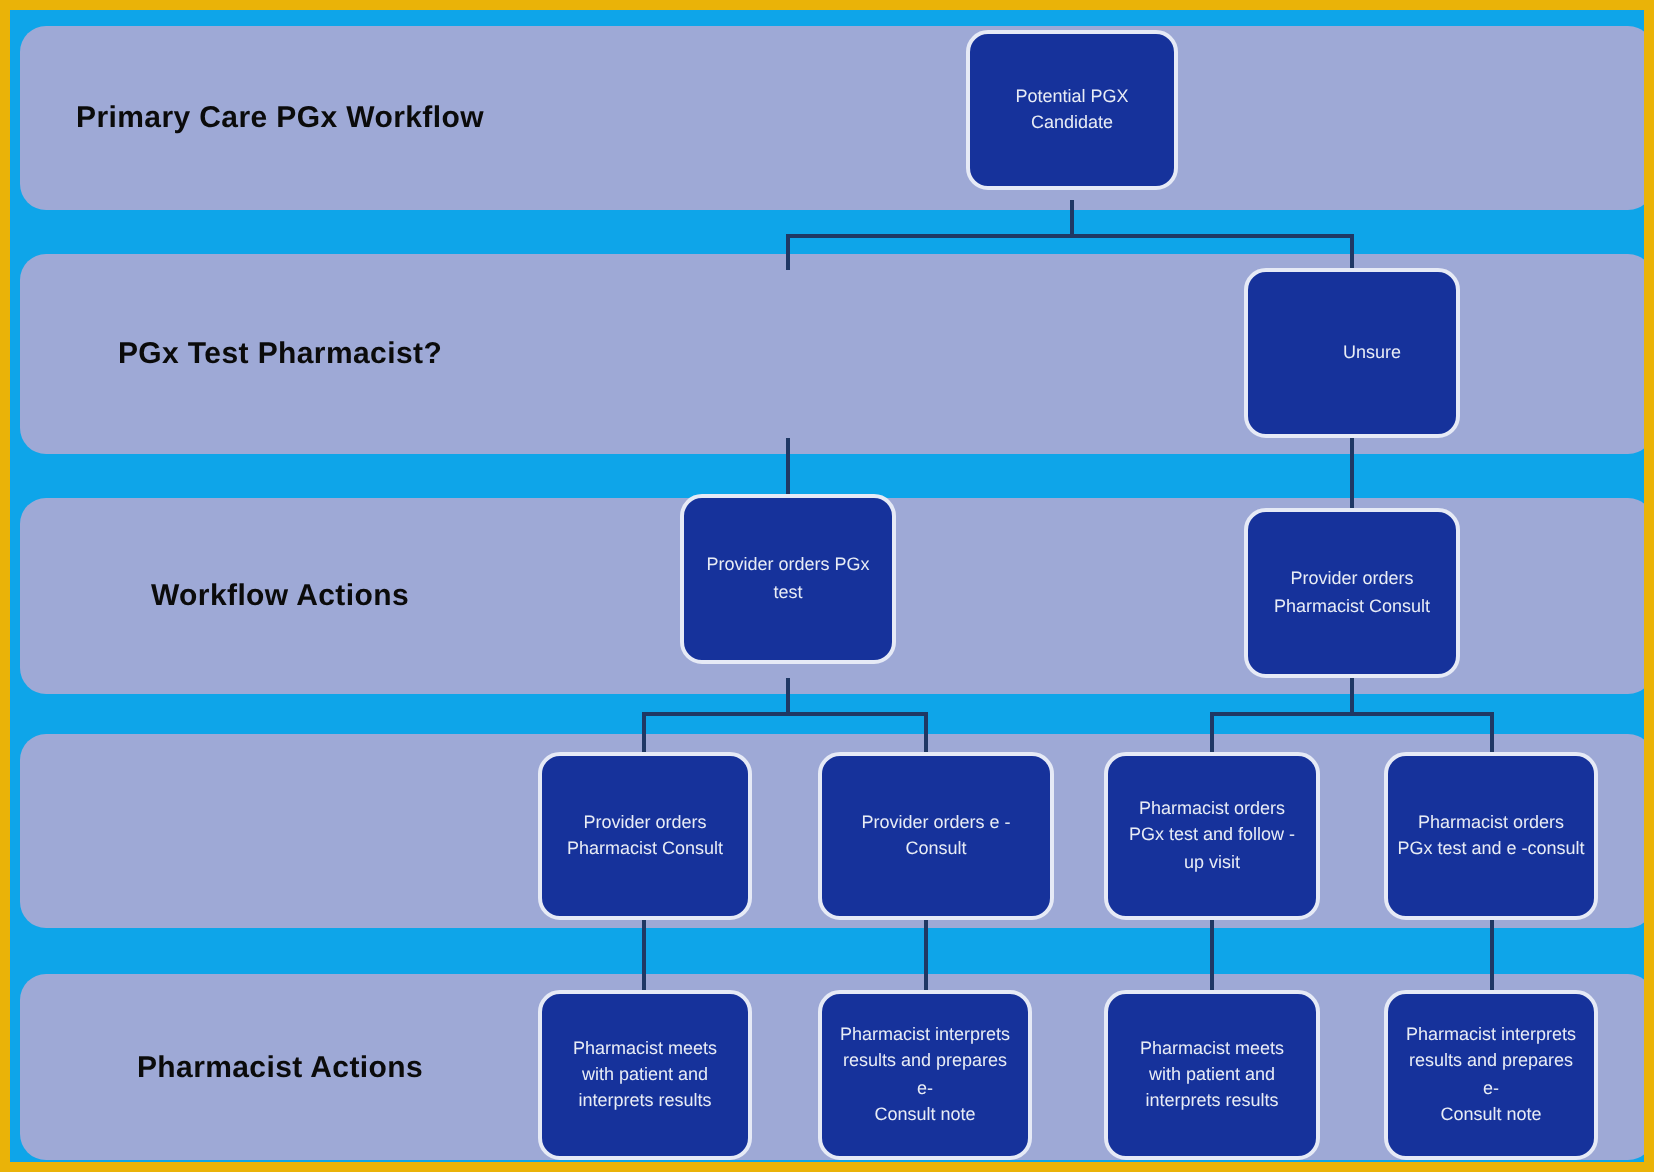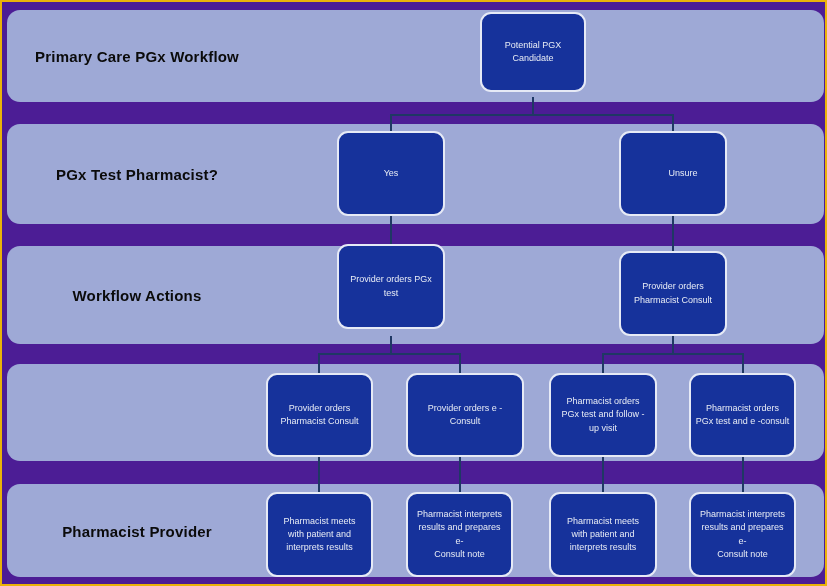--- a/index.html
+++ b/index.html
@@ -1,20 +1,20 @@
 <!DOCTYPE html>
 <html><head>
 <meta charset="utf-8">
 <style>
   html,body{margin:0;padding:0;background:#fff;}
   #stage{
     position:relative;
     width:827px;height:586px;
-    background:#4c1d95;
-    border:2px solid #eab308;
+    background:#0ea5e9;
+    border:5px solid #eab308;
     box-sizing:border-box;
     font-family:"Liberation Sans", sans-serif;
     overflow:hidden;
   }
   .band{
     position:absolute;
     left:5px;width:817px;
     background:#9ea9d6;
     border-radius:13px;
   }
@@ -60,21 +60,21 @@
     <div class="band-label">Primary Care PGx Workflow</div>
   </div>
   <div class="band" style="top:122px;height:100px;">
     <div class="band-label">PGx Test Pharmacist?</div>
   </div>
   <div class="band" style="top:244px;height:98px;">
     <div class="band-label">Workflow Actions</div>
   </div>
   <div class="band" style="top:362px;height:97px;"></div>
   <div class="band" style="top:482px;height:93px;">
-    <div class="band-label">Pharmacist Provider</div>
+    <div class="band-label">Pharmacist Actions</div>
   </div>
 
   <div class="line v" style="left:530px;top:95px;height:19px;"></div>
   <div class="line h" style="left:388px;top:112px;width:284px;"></div>
   <div class="line v" style="left:388px;top:112px;height:18px;"></div>
   <div class="line v" style="left:670px;top:112px;height:18px;"></div>
 
   <div class="line v" style="left:388px;top:214px;height:36px;"></div>
   <div class="line v" style="left:670px;top:214px;height:36px;"></div>
 
@@ -89,21 +89,20 @@
   <div class="line v" style="left:740px;top:351px;height:20px;"></div>
 
   <div class="line v" style="left:316px;top:455px;height:35px;"></div>
   <div class="line v" style="left:457px;top:455px;height:35px;"></div>
   <div class="line v" style="left:600px;top:455px;height:35px;"></div>
   <div class="line v" style="left:740px;top:455px;height:35px;"></div>
 
   <div class="node" style="left:478px;top:10px;width:106px;height:80px;">Potential PGX
 Candidate</div>
 
-  <div class="node" style="left:335px;top:129px;width:108px;height:85px;">Yes</div>
   <div class="node" style="left:617px;top:129px;width:108px;height:85px;padding-left:24px;">Unsure</div>
 
   <div class="node" style="left:335px;top:242px;width:108px;height:85px;">Provider orders PGx
 test</div>
   <div class="node" style="left:617px;top:249px;width:108px;height:85px;">Provider orders
 Pharmacist Consult</div>
 
   <div class="node" style="left:264px;top:371px;width:107px;height:84px;">Provider orders
 Pharmacist Consult</div>
   <div class="node" style="left:404px;top:371px;width:118px;height:84px;">Provider orders e -

